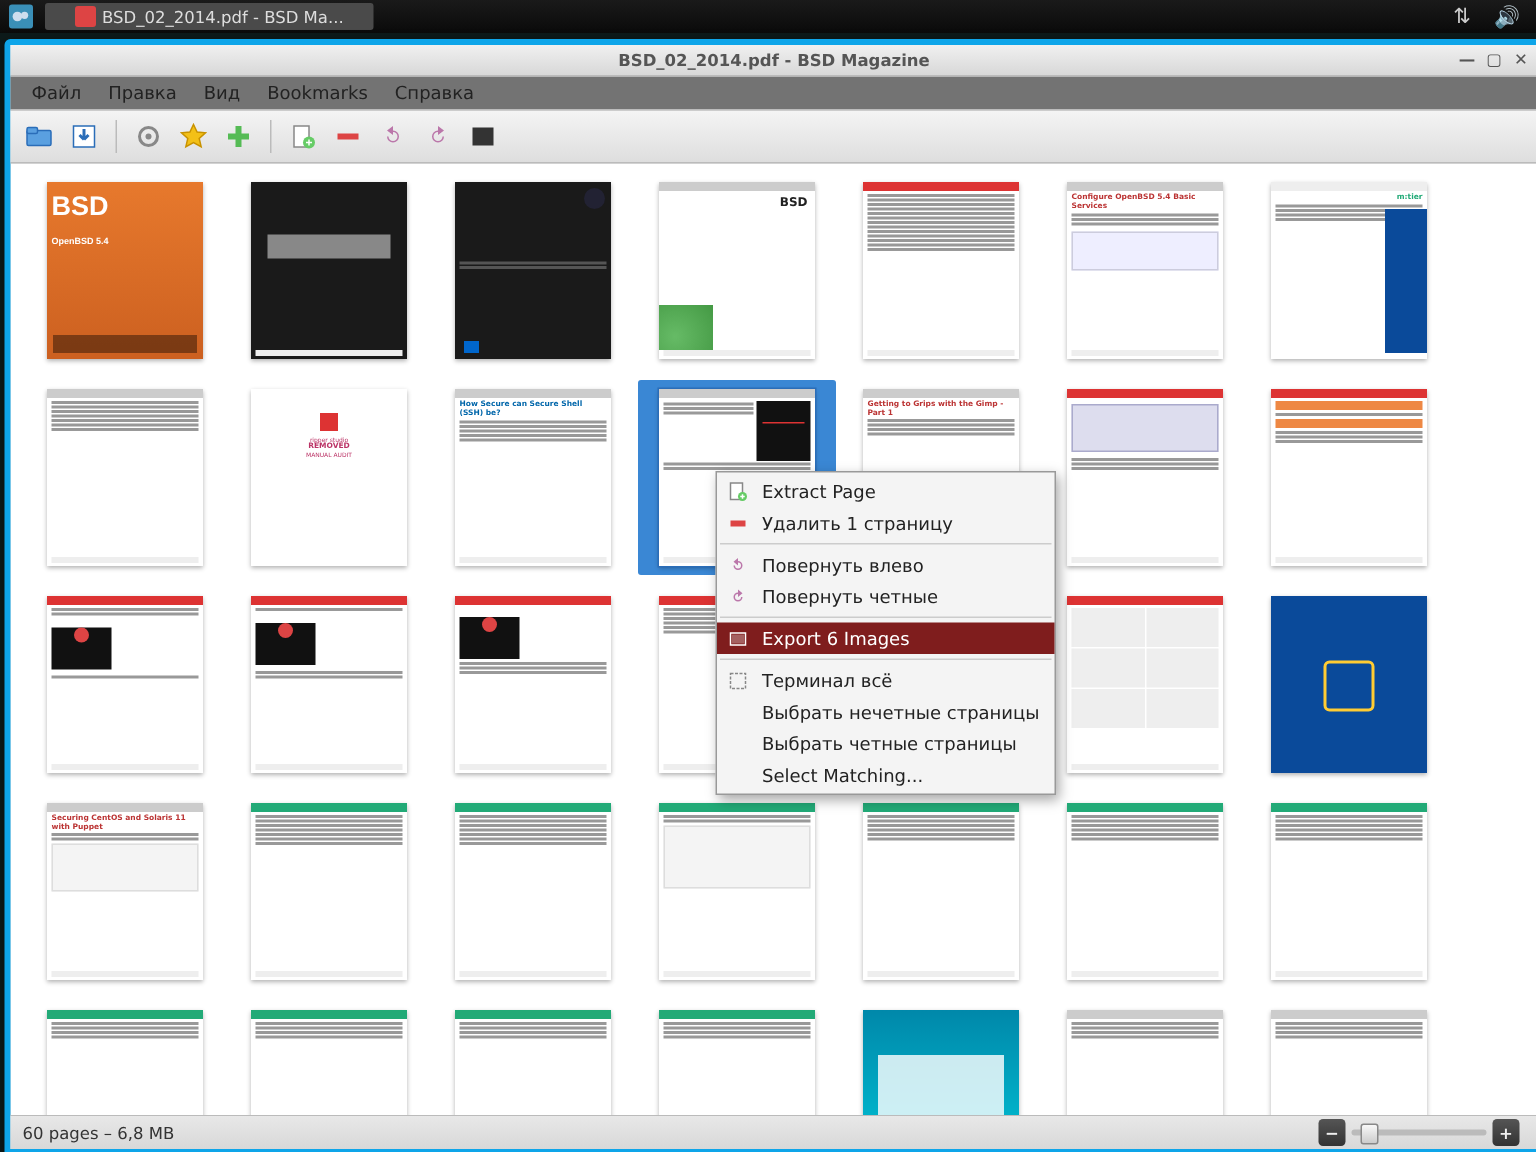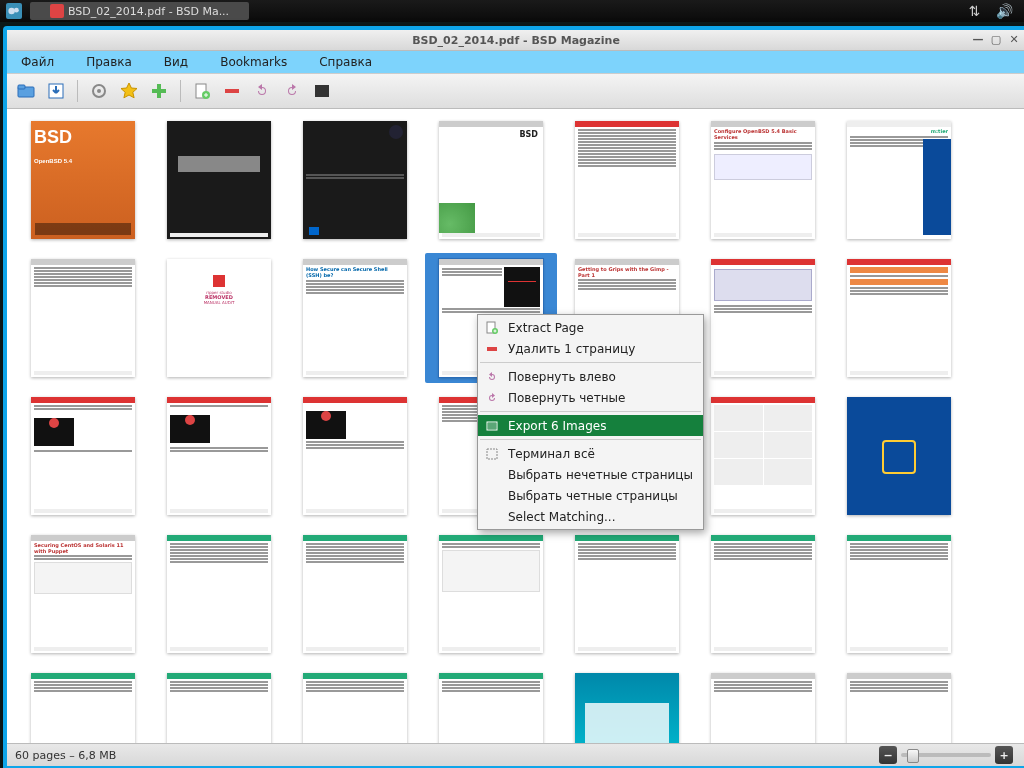--- a/index.html
+++ b/index.html
@@ -8,40 +8,40 @@
   .task{display:flex;align-items:flex-end;gap:4px;background:#2a2a2a;padding:2px 20px;border-radius:2px;font-size:11px;max-width:180px;overflow:hidden;white-space:nowrap}
   .task.active{background:#4a4a4a}
   .task .ticon{width:14px;height:14px;background:#d44;border-radius:2px}
   .task .ticon.term{background:#222;border:1px solid #555}
   .top-panel .spacer{flex:1}
   .tray-icon{color:#ccc;font-size:14px;padding:0 4px}
   .window{position:absolute;left:3px;top:26px;width:1018px;height:736px;background:#e8e8e8;border:4px solid #0ea5e9;border-radius:4px 4px 0 0;box-shadow:0 2px 8px rgba(0,0,0,.4);display:flex;flex-direction:column}
   .titlebar{height:20px;background:linear-gradient(#f0f0f0,#d8d8d8);display:flex;align-items:center;justify-content:center;font-size:11px;font-weight:bold;color:#555;position:relative;border-bottom:1px solid #bbb}
   .wbuttons{position:absolute;right:4px;top:2px;display:flex;gap:4px}
   .wbtn{width:14px;height:14px;display:flex;align-items:center;justify-content:center;font-size:11px;color:#555;cursor:pointer}
-  .menubar{height:22px;display:flex;align-items:center;padding:0 6px;gap:16px;background:#7dd3fc}
+  .menubar{height:22px;display:flex;align-items:center;padding:0 6px;gap:2px;background:#737373}
   .menuitem{padding:2px 8px;font-size:12px;cursor:pointer}
   .toolbar{height:34px;background:linear-gradient(#f4f4f4,#dedede);border-top:1px solid #ccc;border-bottom:1px solid #bbb;display:flex;align-items:center;padding:0 6px;gap:4px}
   .tbtn{width:26px;height:26px;display:flex;align-items:center;justify-content:center;cursor:pointer;border-radius:2px}
   .tsep{width:1px;height:22px;background:#bbb;margin:0 4px}
   .ico{width:20px;height:20px}
   .viewport{flex:1;background:#fff;overflow:auto;padding:6px 0 6px 10px}
   .grid{display:grid;grid-template-columns:repeat(7,132px);grid-auto-rows:130px;gap:8px 4px;justify-content:start}
   .thumb{width:104px;height:118px;background:#fff;box-shadow:0 1px 3px rgba(0,0,0,.3);font-size:3px;line-height:1.1;overflow:hidden;padding:3px;box-sizing:border-box;position:relative;cursor:pointer}
   .thumb-wrap{display:flex;align-items:center;justify-content:center;width:100%;height:100%}
   .thumb-wrap.selected{background:#3a87d4;border-radius:2px}
   .thumb-wrap.selected .thumb{box-shadow:0 0 0 1px #2a6db8,0 1px 3px rgba(0,0,0,.3)}
   .statusbar{height:22px;background:linear-gradient(#e8e8e8,#d8d8d8);border-top:1px solid #bbb;display:flex;align-items:center;padding:0 8px;font-size:11px;color:#333}
   .statusbar .spacer{flex:1}
   .zoombtn{width:18px;height:18px;background:linear-gradient(#555,#333);border-radius:3px;display:flex;align-items:center;justify-content:center;color:#eee;font-weight:bold;cursor:pointer;margin:0 4px}
   .zoomslider{width:90px;height:4px;background:#bbb;border-radius:2px;position:relative}
   .zoomslider .knob{position:absolute;left:6px;top:-4px;width:10px;height:12px;background:linear-gradient(#f8f8f8,#ccc);border:1px solid #888;border-radius:2px}
   .ctxmenu{position:absolute;left:477px;top:314px;width:225px;background:#f4f4f4;border:1px solid #999;box-shadow:2px 3px 8px rgba(0,0,0,.35);padding:2px 0;font-size:12px;z-index:50}
   .ctxitem{display:flex;align-items:center;height:21px;padding:0 8px 0 6px;gap:8px;cursor:pointer}
-  .ctxitem.hl{background:#15803d;color:#fff}
+  .ctxitem.hl{background:#7f1d1d;color:#fff}
   .ctxitem .cicon{width:16px;height:16px;flex:none;display:flex;align-items:center;justify-content:center}
   .ctxsep{height:1px;background:#ccc;margin:3px 2px}
   
   .thumb .hdr{height:6px;background:#ccc;margin:-3px -3px 2px -3px}
   .thumb .hdr.red{background:#d33}
   .thumb .hdr.green{background:#2a7}
   .thumb .ftr{position:absolute;bottom:2px;left:3px;right:3px;height:4px;background:#eee;font-size:3px;color:#333}
   .thumb .lines{height:2px;background:#999;margin:1px 0}
   .cover{background:linear-gradient(#e7792d,#cc6020);color:#fff;font-family:Arial;font-weight:bold}
   .dark{background:#1a1a1a;color:#ccc}

